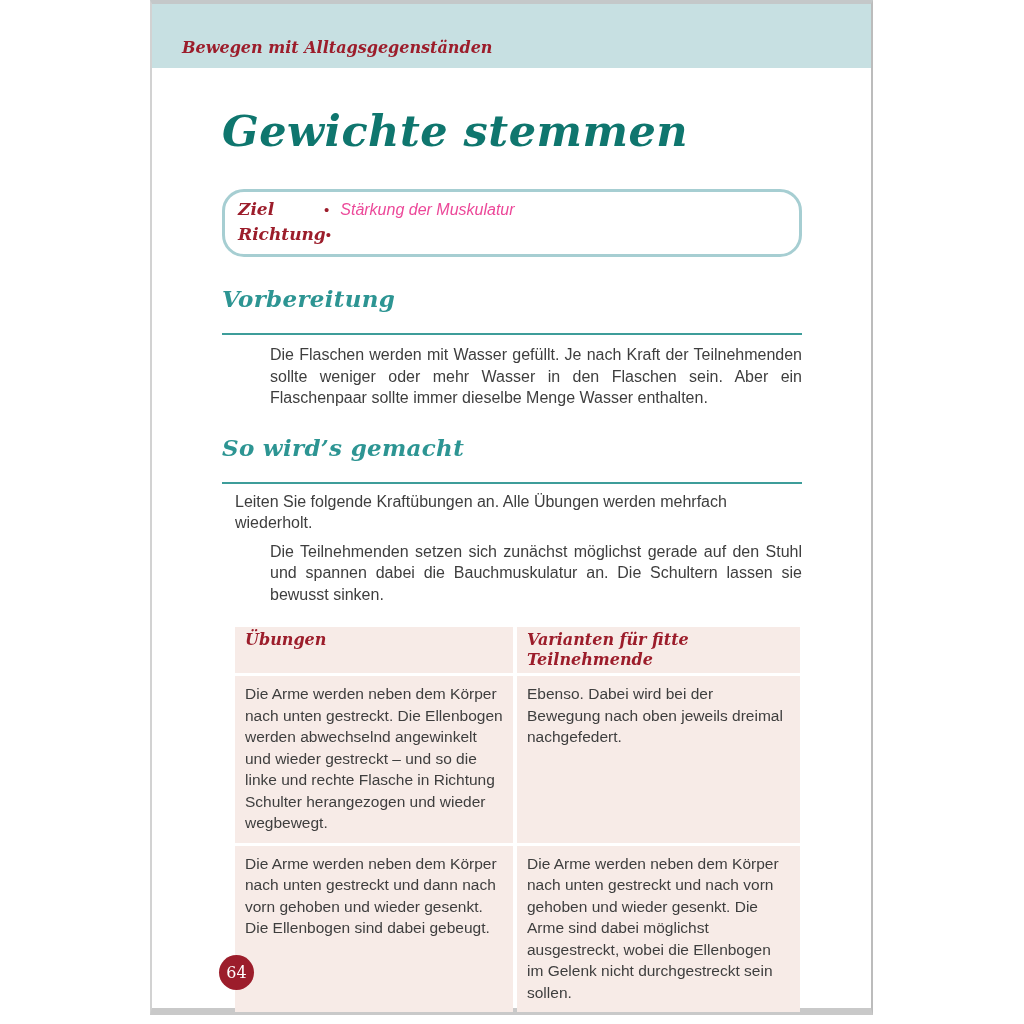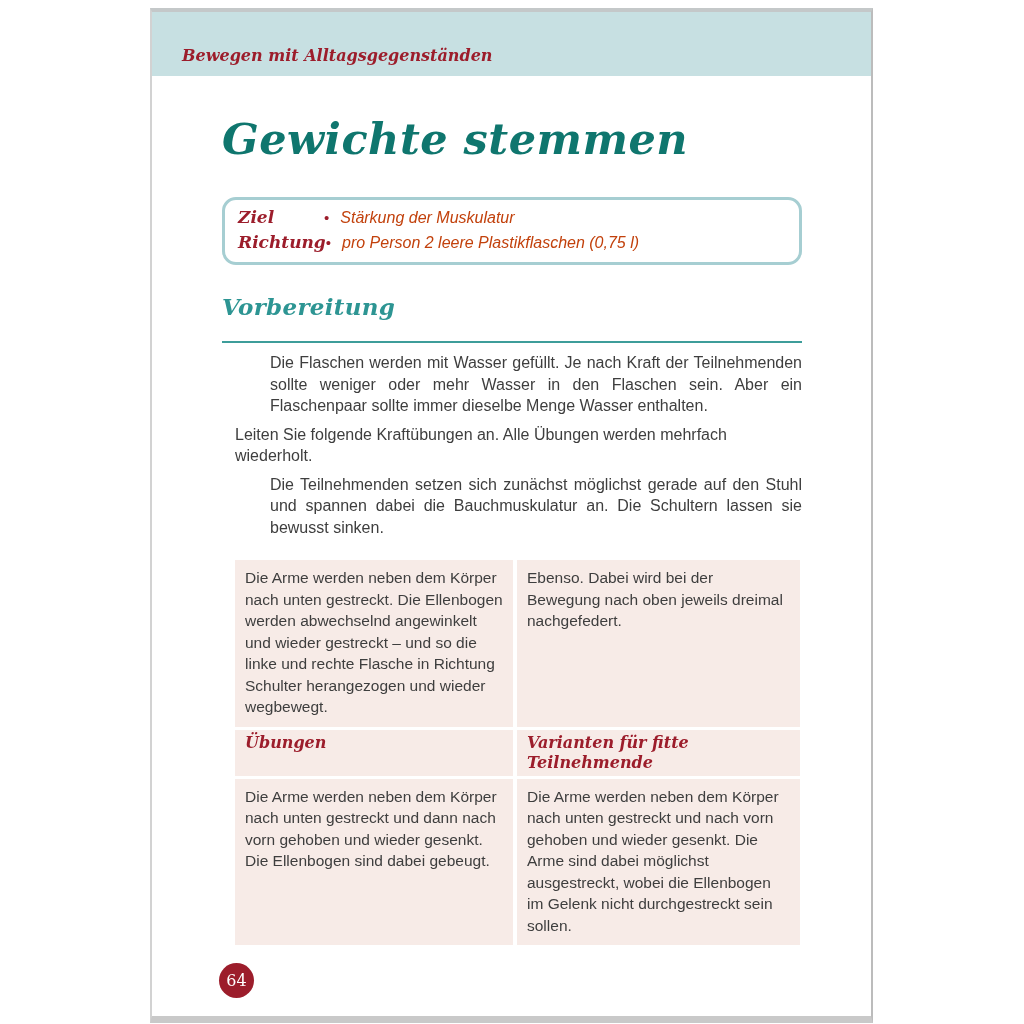--- a/index.html
+++ b/index.html
@@ -1,21 +1,21 @@
 <!DOCTYPE html>
 <html lang="de"><head>
 <meta charset="utf-8">
 <style>
   * { margin: 0; padding: 0; box-sizing: border-box; }
   html, body { width: 1024px; height: 1024px; background: #ffffff; overflow: hidden; }
   body { font-family: "Liberation Sans", sans-serif; }
 
   .page {
     position: absolute;
-    left: 150px; top: 8px;
+    left: 150px; top: 0;
     width: 723px; height: 1015px;
     background: #ffffff;
     border-top: 4px solid #c4c8c9;
     border-left: 2px solid #d2d2d2;
     border-right: 2px solid #bcbcbc;
     border-bottom: 7px solid #c9c9c9;
   }
 
   .band {
     width: 100%; height: 64px;
@@ -37,34 +37,34 @@
     font-family: "DejaVu Serif", serif;
     font-style: italic; font-weight: 600;
     font-size: 43px; line-height: 54px;
     color: #0f766e;
     letter-spacing: 0.5px;
   }
 
   .info-box {
     margin-top: 31px;
     border: 3px solid #a6ced2;
-    border-radius: 14px;
+    border-radius: 22px;
     padding: 5px 13px 7px 13px;
     background: #ffffff;
   }
   .info-row { display: flex; align-items: baseline; line-height: 24px; }
   .info-label {
     flex: 0 0 86px;
     font-family: "DejaVu Serif", serif;
     font-style: italic; font-weight: 600;
     font-size: 17px; color: #9c1d2b;
   }
   .bullet { color: #9c1d2b; font-size: 15px; margin-right: 11px; }
   .info-text {
-    font-style: italic; font-size: 16px; color: #c2410c;
+    font-style: italic; font-size: 16px; color: #ec4899;
   }
 
   h2.section-heading {
     font-family: "DejaVu Serif", serif;
     font-style: italic; font-weight: 600;
     font-size: 23px; line-height: 28px;
     color: #2d9593;
     border-bottom: 2px solid #3d9d9a;
     padding-bottom: 20px;
     letter-spacing: 0.3px;
@@ -128,38 +128,38 @@
 
     <div class="info-box">
       <div class="info-row">
         <span class="info-label">Ziel</span>
         <span class="bullet">•</span>
         <span class="info-text">Stärkung der Muskulatur</span>
       </div>
       <div class="info-row">
         <span class="info-label">Richtung</span>
         <span class="bullet">•</span>
-        <span class="info-text">pro Person 2 leere Plastikflaschen (0,75 l)</span>
       </div>
     </div>
 
     <h2 class="section-heading first-heading">Vorbereitung</h2>
     <p class="body-par justified">Die Flaschen werden mit Wasser gefüllt. Je nach Kraft der Teilnehmenden sollte weniger oder mehr Wasser in den Flaschen sein. Aber ein Flaschenpaar sollte immer dieselbe Menge Wasser enthalten.</p>
 
+    <h2 class="section-heading second-heading">So wird’s gemacht</h2>
     <p class="body-par step">Leiten Sie folgende Kraftübungen an. Alle Übungen werden mehrfach wiederholt.</p>
     <p class="body-par step justified">Die Teilnehmenden setzen sich zunächst möglichst gerade auf den Stuhl und spannen dabei die Bauchmuskulatur an. Die Schultern lassen sie bewusst sinken.</p>
 
     <div class="ex-table">
       <div class="t-row">
+        <div class="t-cell t-head">Übungen</div>
+        <div class="t-cell t-head">Varianten für fitte Teilnehmende</div>
+      </div>
+      <div class="t-row">
         <div class="t-cell">Die Arme werden neben dem Körper nach unten gestreckt. Die Ellenbogen werden abwechselnd angewinkelt und wieder gestreckt – und so die linke und rechte Flasche in Richtung Schulter herangezogen und wieder wegbewegt.</div>
         <div class="t-cell">Ebenso. Dabei wird bei der Bewegung nach oben jeweils dreimal nachgefedert.</div>
-      </div>
-      <div class="t-row">
-        <div class="t-cell t-head">Übungen</div>
-        <div class="t-cell t-head">Varianten für fitte Teilnehmende</div>
       </div>
       <div class="t-row">
         <div class="t-cell">Die Arme werden neben dem Körper nach unten gestreckt und dann nach vorn gehoben und wieder gesenkt. Die Ellenbogen sind dabei gebeugt.</div>
         <div class="t-cell">Die Arme werden neben dem Körper nach unten gestreckt und nach vorn gehoben und wieder gesenkt. Die Arme sind dabei möglichst ausgestreckt, wobei die Ellenbogen im Gelenk nicht durchgestreckt sein sollen.</div>
       </div>
     </div>
 
   </div>
 
   <div class="page-num">

